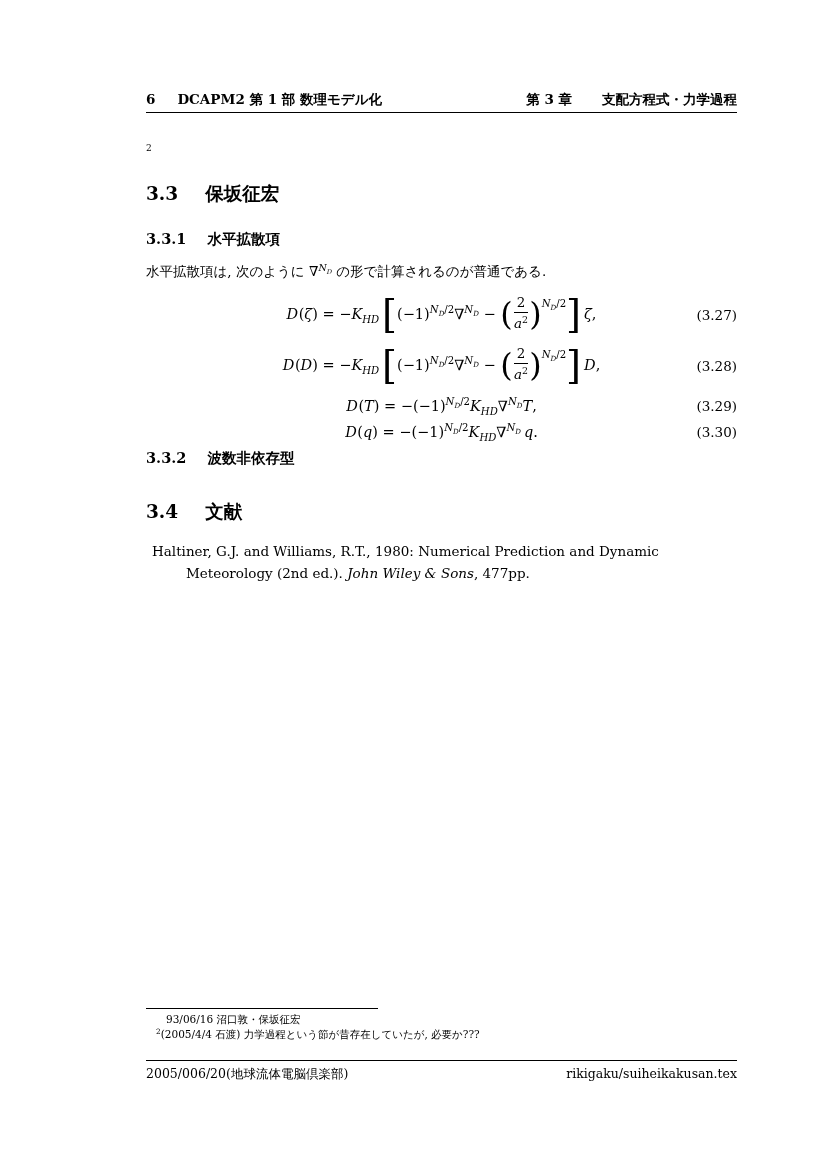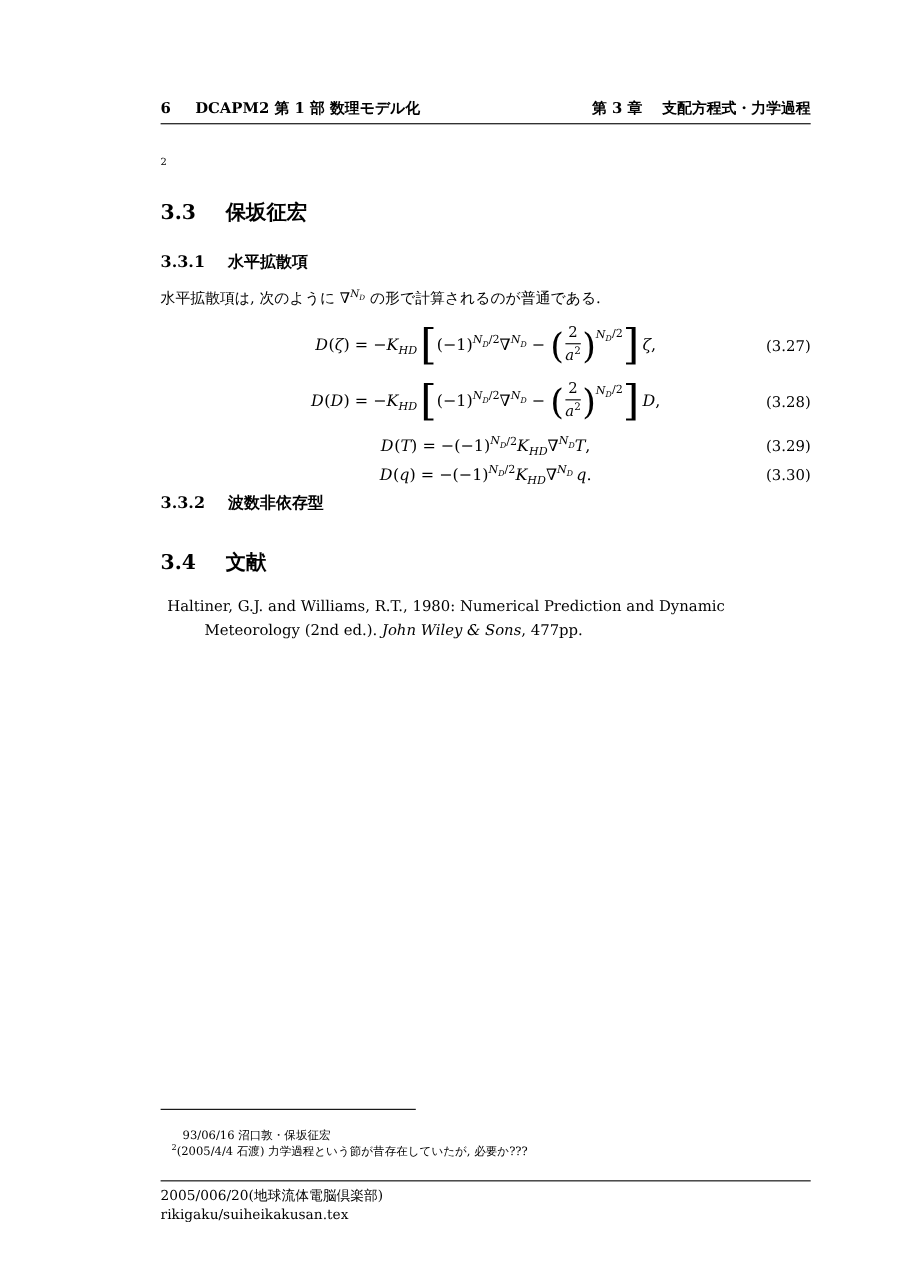--- a/index.html
+++ b/index.html
@@ -20,21 +20,21 @@
     margin-top: 91px;
     padding-bottom: 5px;
     border-bottom: 1.2px solid #000;
     display: flex;
     justify-content: space-between;
     font-weight: bold;
     font-size: 13.5px;
     line-height: 16px;
   }
   .runhead .pgnum { margin-right: 22px; }
-  .runhead .chap { margin-right: 18px; }
+  .runhead .chap { margin-right: 30px; }
   .runhead .lft, .runhead .rgt { display: flex; }
 
   
   .fnmark-top {
     margin-top: 30px;
     font-size: 9px;
     line-height: 10px;
   }
 
   h1.sec {
@@ -103,29 +103,28 @@
 
   
   .bottom {
     position: absolute;
     left: 146px;
     right: 89px;
     top: 1008px;
   }
   .fnrule { width: 232px; border-top: 1px solid #000; }
   .fnline { font-size: 10.5px; line-height: 14.5px; }
-  .fnline.l1 { padding-left: 20px; margin-top: 16px; }
+  .fnline.l1 { padding-left: 20px; margin-top: 3px; }
   .fnline.l2 { padding-left: 10px; }
   .footrule { border-top: 1px solid #000; margin-top: 19px; }
   .footrow {
     display: flex;
     justify-content: space-between;
     font-size: 12.5px;
     margin-top: 5px;
-    flex-direction: column;
   }
 </style>
 </head>
 <body>
 
 <div class="page">
   <div class="content">
 
     <div class="runhead">
       <span class="lft">

